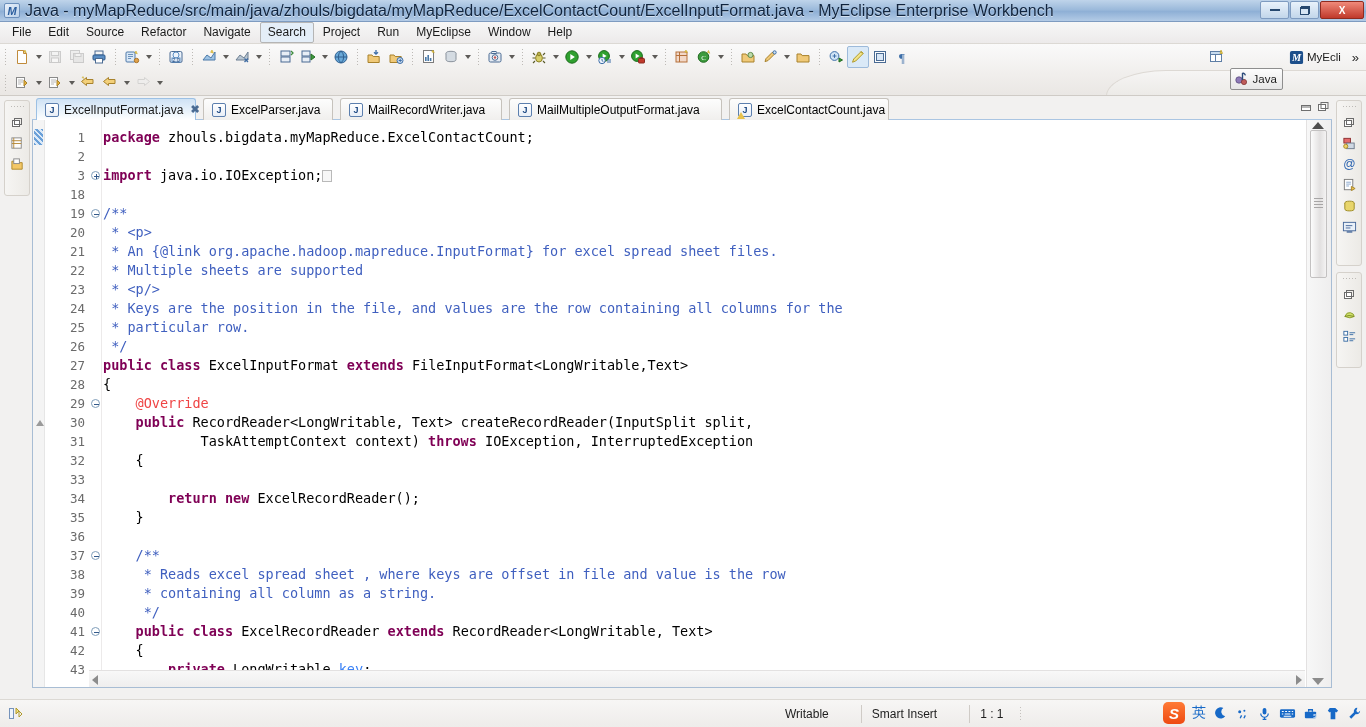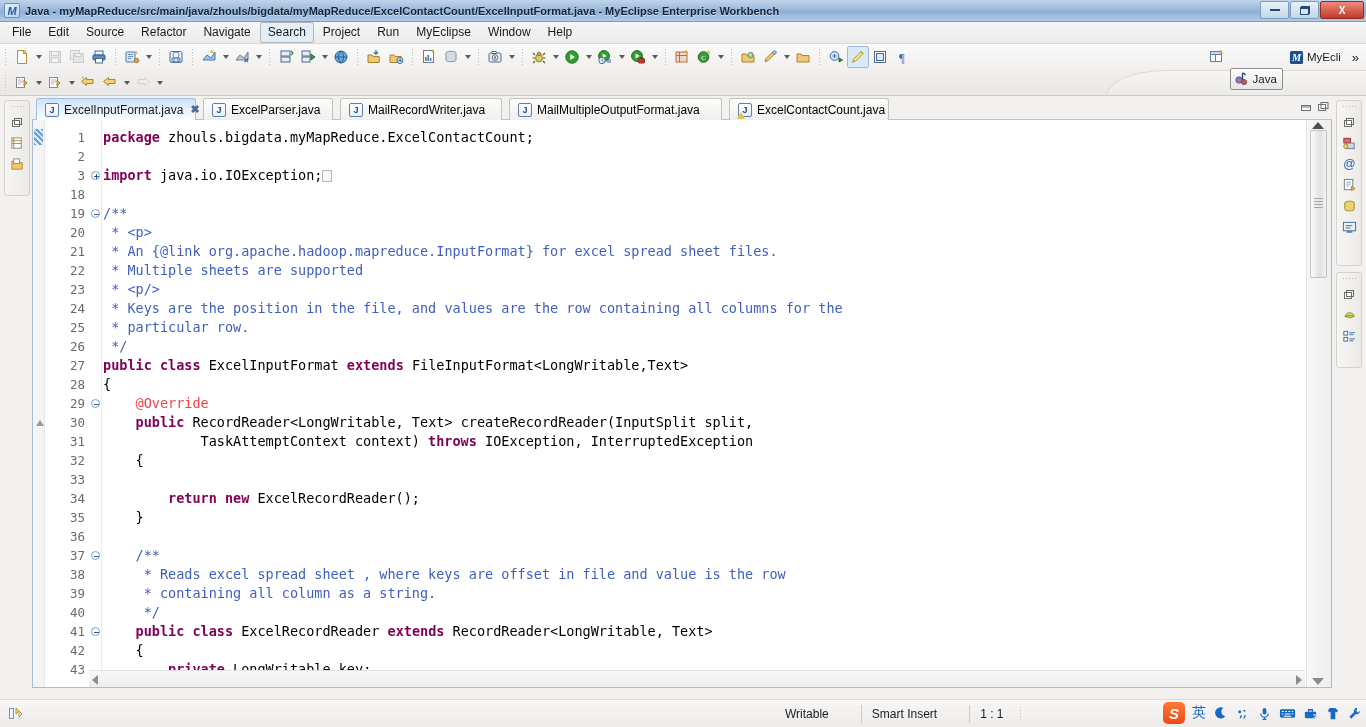--- a/index.html
+++ b/index.html
@@ -24,23 +24,22 @@
     display: flex; align-items: center;
   }
   .title-icon {
     width: 16px; height: 15px; margin-left: 4px; margin-right: 5px;
     display: flex; align-items: center; justify-content: center;
     font-size: 11px; font-weight: bold; font-style: italic;
     color: #2a5d9e; background: linear-gradient(135deg,#e8f0fa,#bcd2ea);
     border: 1px solid #6b8fbb; border-radius: 2px;
   }
   .title-text {
-    font-size: 11px; color: #10243e; white-space: nowrap;
+    font-size: 16px; color: #10243e; white-space: nowrap;
     text-shadow: 0 1px 0 rgba(255,255,255,.55);
-    font-weight: bold;
   }
   .win-btns { position: absolute; right: 2px; top: 1px; display: flex; gap: 1px; }
   .win-btn {
     width: 29px; height: 18px; border: 1px solid #7e9bc0; border-radius: 2px;
     background: linear-gradient(to bottom,#e9f2fb,#c2d6ea);
     display: flex; align-items: center; justify-content: center;
     font-size: 10px; color: #1c3c63;
   }
   .win-btn.close {
     background: linear-gradient(to bottom,#f08a7a,#c0392b);
@@ -211,21 +210,21 @@
   }
   .fold .box:before {
     content:''; position: absolute; left: 1.5px; top: 3.5px; width: 5px; height: 1px; background: #33598a;
   }
   .fold .box.plus:after {
     content:''; position: absolute; left: 3.5px; top: 1.5px; width: 1px; height: 5px; background: #33598a;
   }
   .kw { color: #7f0055; font-weight: bold; }
   .cm { color: #3f5fbf; }
   .ann { color: #ef4444; }
-  .fld { color: #000000; }
+  .fld { color: #3b82f6; }
   .folded-box {
     display: inline-block; width: 10px; height: 12px; vertical-align: -2px;
     border: 1px solid #b9b9b9; background: #f7f7f7;
   }
   .override-mark {
     position: absolute; left: 2px; width: 9px; height: 19px;
     display: flex; align-items: center; justify-content: center;
   }
   .override-mark i {
     width: 0; height: 0; border-left: 4px solid transparent; border-right: 4px solid transparent;

